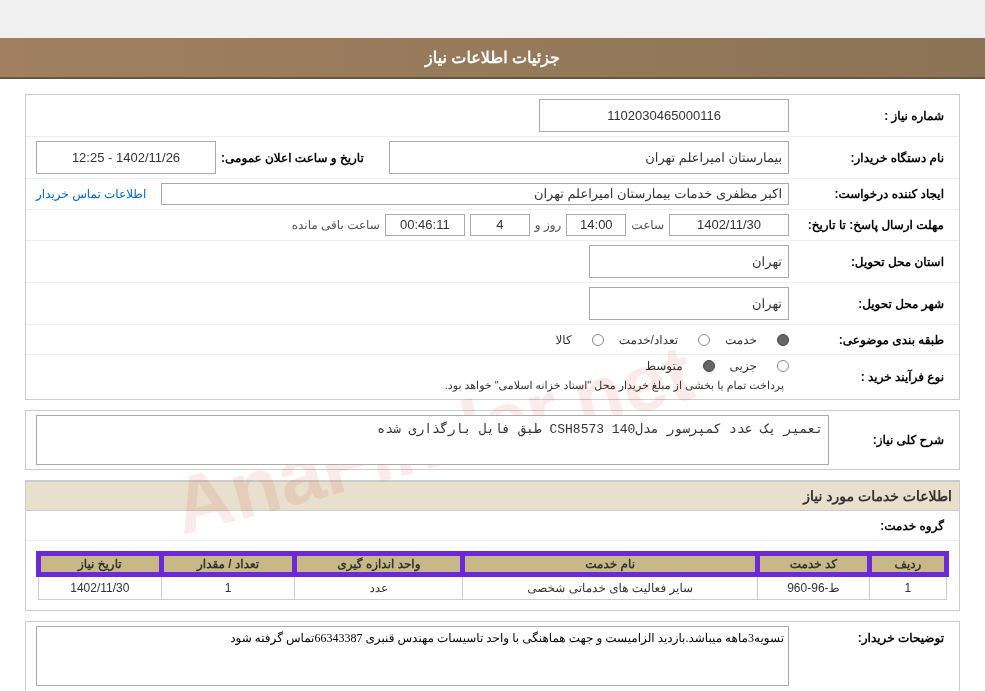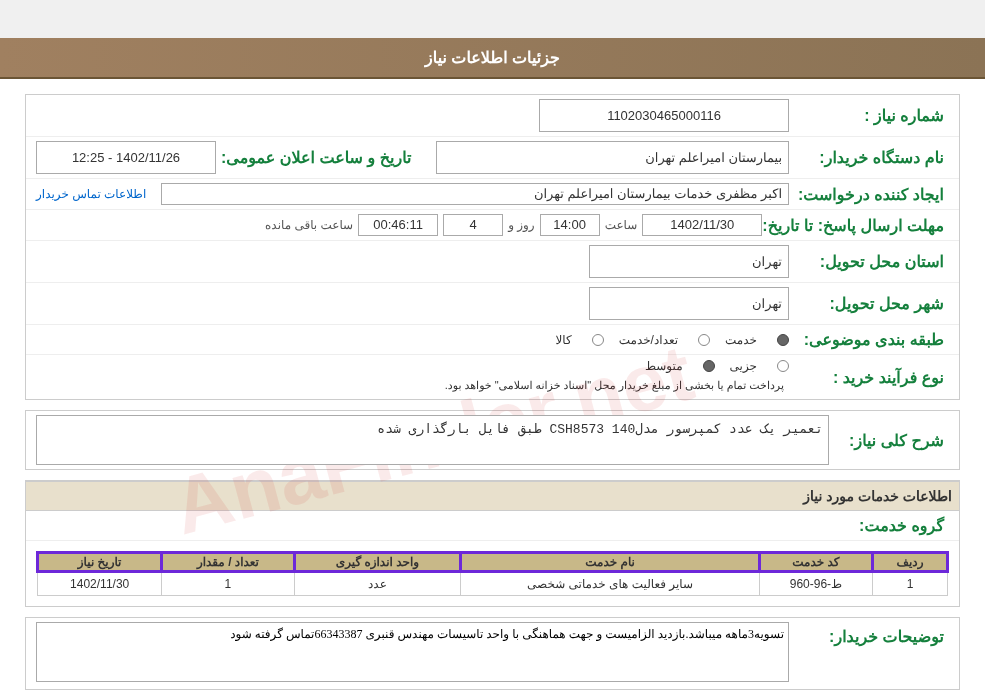--- a/index.html
+++ b/index.html
@@ -33,26 +33,26 @@
       display: flex;
       align-items: center;
       padding: 4px 10px;
       border-bottom: 1px solid #eee;
       min-height: 30px;
     }
     .form-row:last-child {
       border-bottom: none;
     }
     .field-label {
-      color: #15803d;
+      color: #000000;
       font-weight: bold;
       min-width: 160px;
       text-align: right;
       padding-right: 5px;
-      font-size: 16px;
+      font-size: 12px;
     }
     .field-box {
       border: 1px solid #aaa;
       background: #fff;
       padding: 8px 6px;
       min-height: 22px;
       min-width: 200px;
       text-align: right;
     }
     .field-box-wide {
@@ -142,21 +142,21 @@
     .table-section {
       padding: 10px;
     }
     .data-table {
       width: 100%;
       border-collapse: collapse;
       font-size: 12px;
     }
     .data-table th {
       background: #c8b888;
-      border: 3px solid #6d28d9;
+      border: 5px solid #6d28d9;
       padding: 1px 8px;
       text-align: center;
       font-weight: bold;
       color: #333;
     }
     .data-table td {
       border: 1px solid #ccc;
       padding: 4px 8px;
       text-align: center;
       background: #fff;

